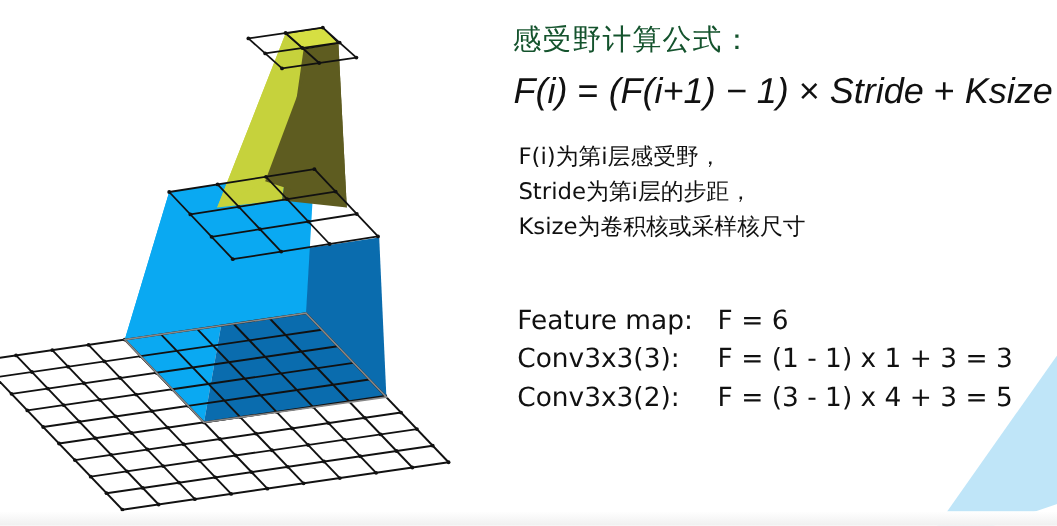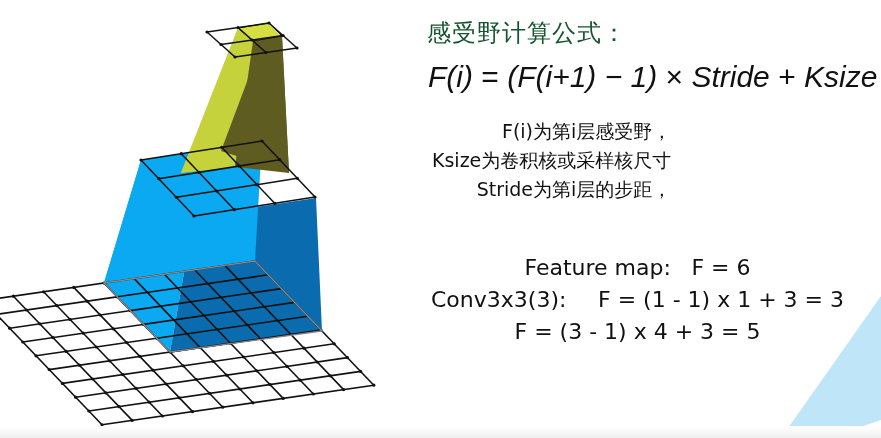--- a/index.html
+++ b/index.html
@@ -2,23 +2,23 @@
 <html><head>
 <meta charset="utf-8">
 <style>
   html, body { margin:0; padding:0; }
   body { width:881px; height:438px; position:relative; overflow:hidden; background:#ffffff; font-family:"DejaVu Sans", sans-serif; }
   #diagram { position:absolute; left:0; top:0; width:881px; height:438px; }
   .title { position:absolute; left:427px; top:17px; font-size:24px; color:#14532d; font-family:"DejaVu Sans", sans-serif; letter-spacing:1px; }
   .formula { position:absolute; left:428px; top:60px; font-size:30px; color:#111; font-family:Liberation Sans, sans-serif; font-style:italic; white-space:nowrap; }
   .formula .up { font-style:normal; }
   .desc { position:absolute; left:432px; top:117px; font-size:19px; color:#111; line-height:29px; font-family:"DejaVu Sans", sans-serif; }
-  .desc div { white-space:nowrap;text-align:right; }
+  .desc div { white-space:nowrap; }
   .calc { position:absolute; left:431px; top:252px; font-size:22px; color:#111; line-height:32px; font-family:"DejaVu Sans", sans-serif; }
-  .calc .row { display:flex; white-space:nowrap;justify-content:center; }
+  .calc .row { display:flex; white-space:nowrap; }
   .calc .lbl { width:167px; }
   .bottom-bar { position:absolute; left:0; top:426px; width:881px; height:12px; background:linear-gradient(#ffffff,#f0f0f0); }
 </style>
 </head>
 <body>
 
 <svg id="diagram" viewBox="0 0 881 438" xmlns="http://www.w3.org/2000/svg">
 
   <polygon points="881,296 881,420 828,438 781,438" fill="#bfe5f8"></polygon>
 
@@ -223,31 +223,32 @@
 </svg>
 
 <div class="title">感受野计算公式：</div>
 
 <div class="formula">
   <span>F(i)</span><span class="up"> = </span><span>(F(i+1) − 1)</span><span class="up"> × </span><span>Stride</span><span class="up"> + </span><span>Ksize</span>
 </div>
 
 <div class="desc">
   <div>F(i)为第i层感受野，</div>
+  <div>Stride为第i层的步距，</div>
   <div>Ksize为卷积核或采样核尺寸</div>
-  <div>Stride为第i层的步距，</div>
 </div>
 
 <div class="calc">
   <div class="row">
       <span class="lbl">Feature map:</span>
       <span>F = 6</span>
     </div>
   <div class="row">
       <span class="lbl">Conv3x3(3):</span>
       <span>F = (1 - 1) x 1 + 3 = 3</span>
     </div>
   <div class="row">
+      <span class="lbl">Conv3x3(2):</span>
       <span>F = (3 - 1) x 4 + 3 = 5</span>
     </div>
 </div>
 
 <div class="bottom-bar"></div>
 
 </body></html>

